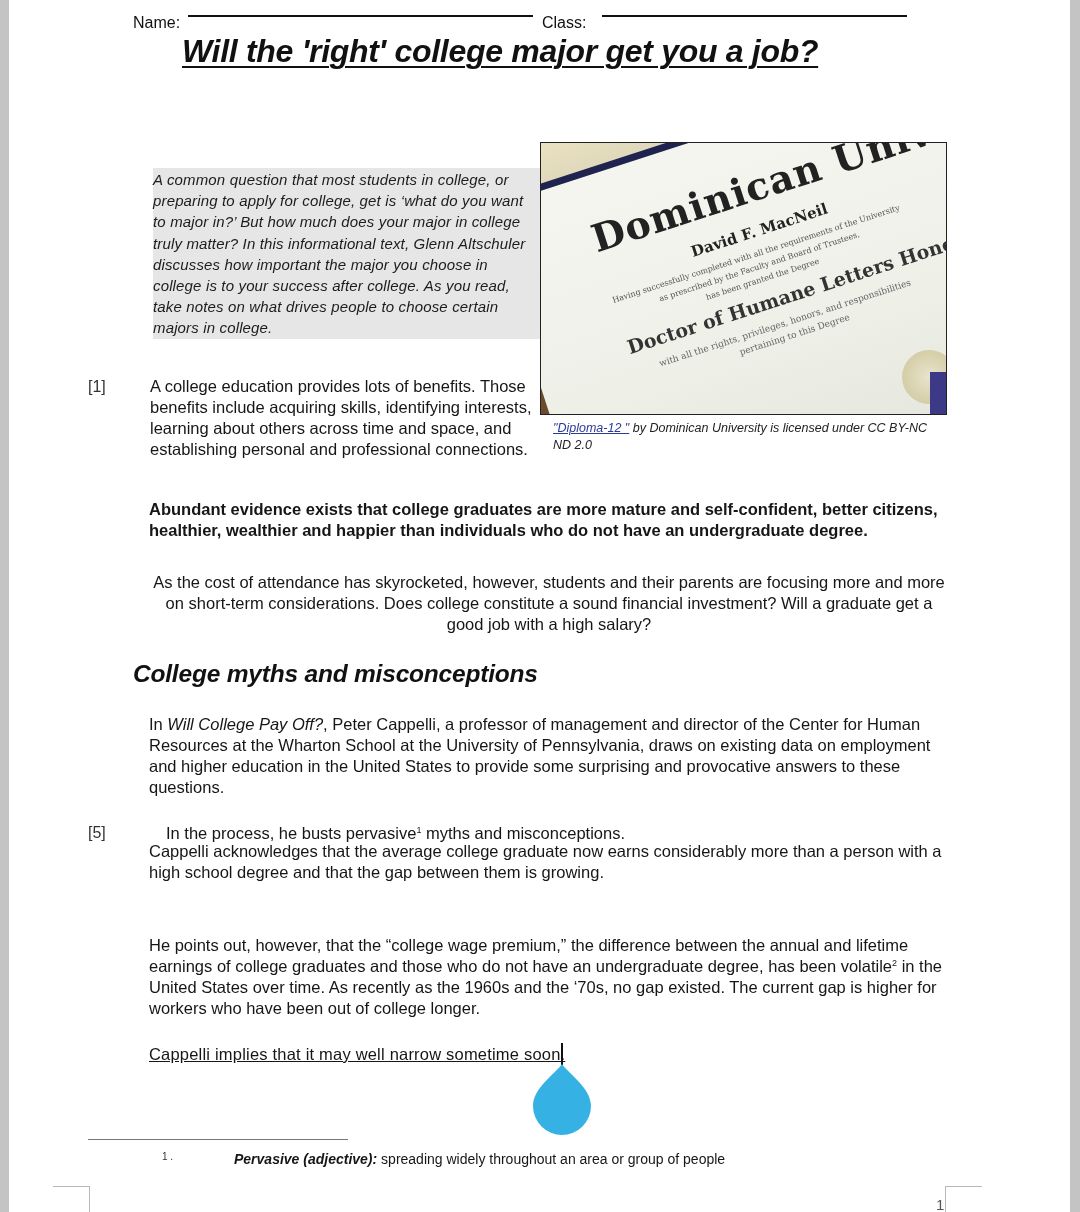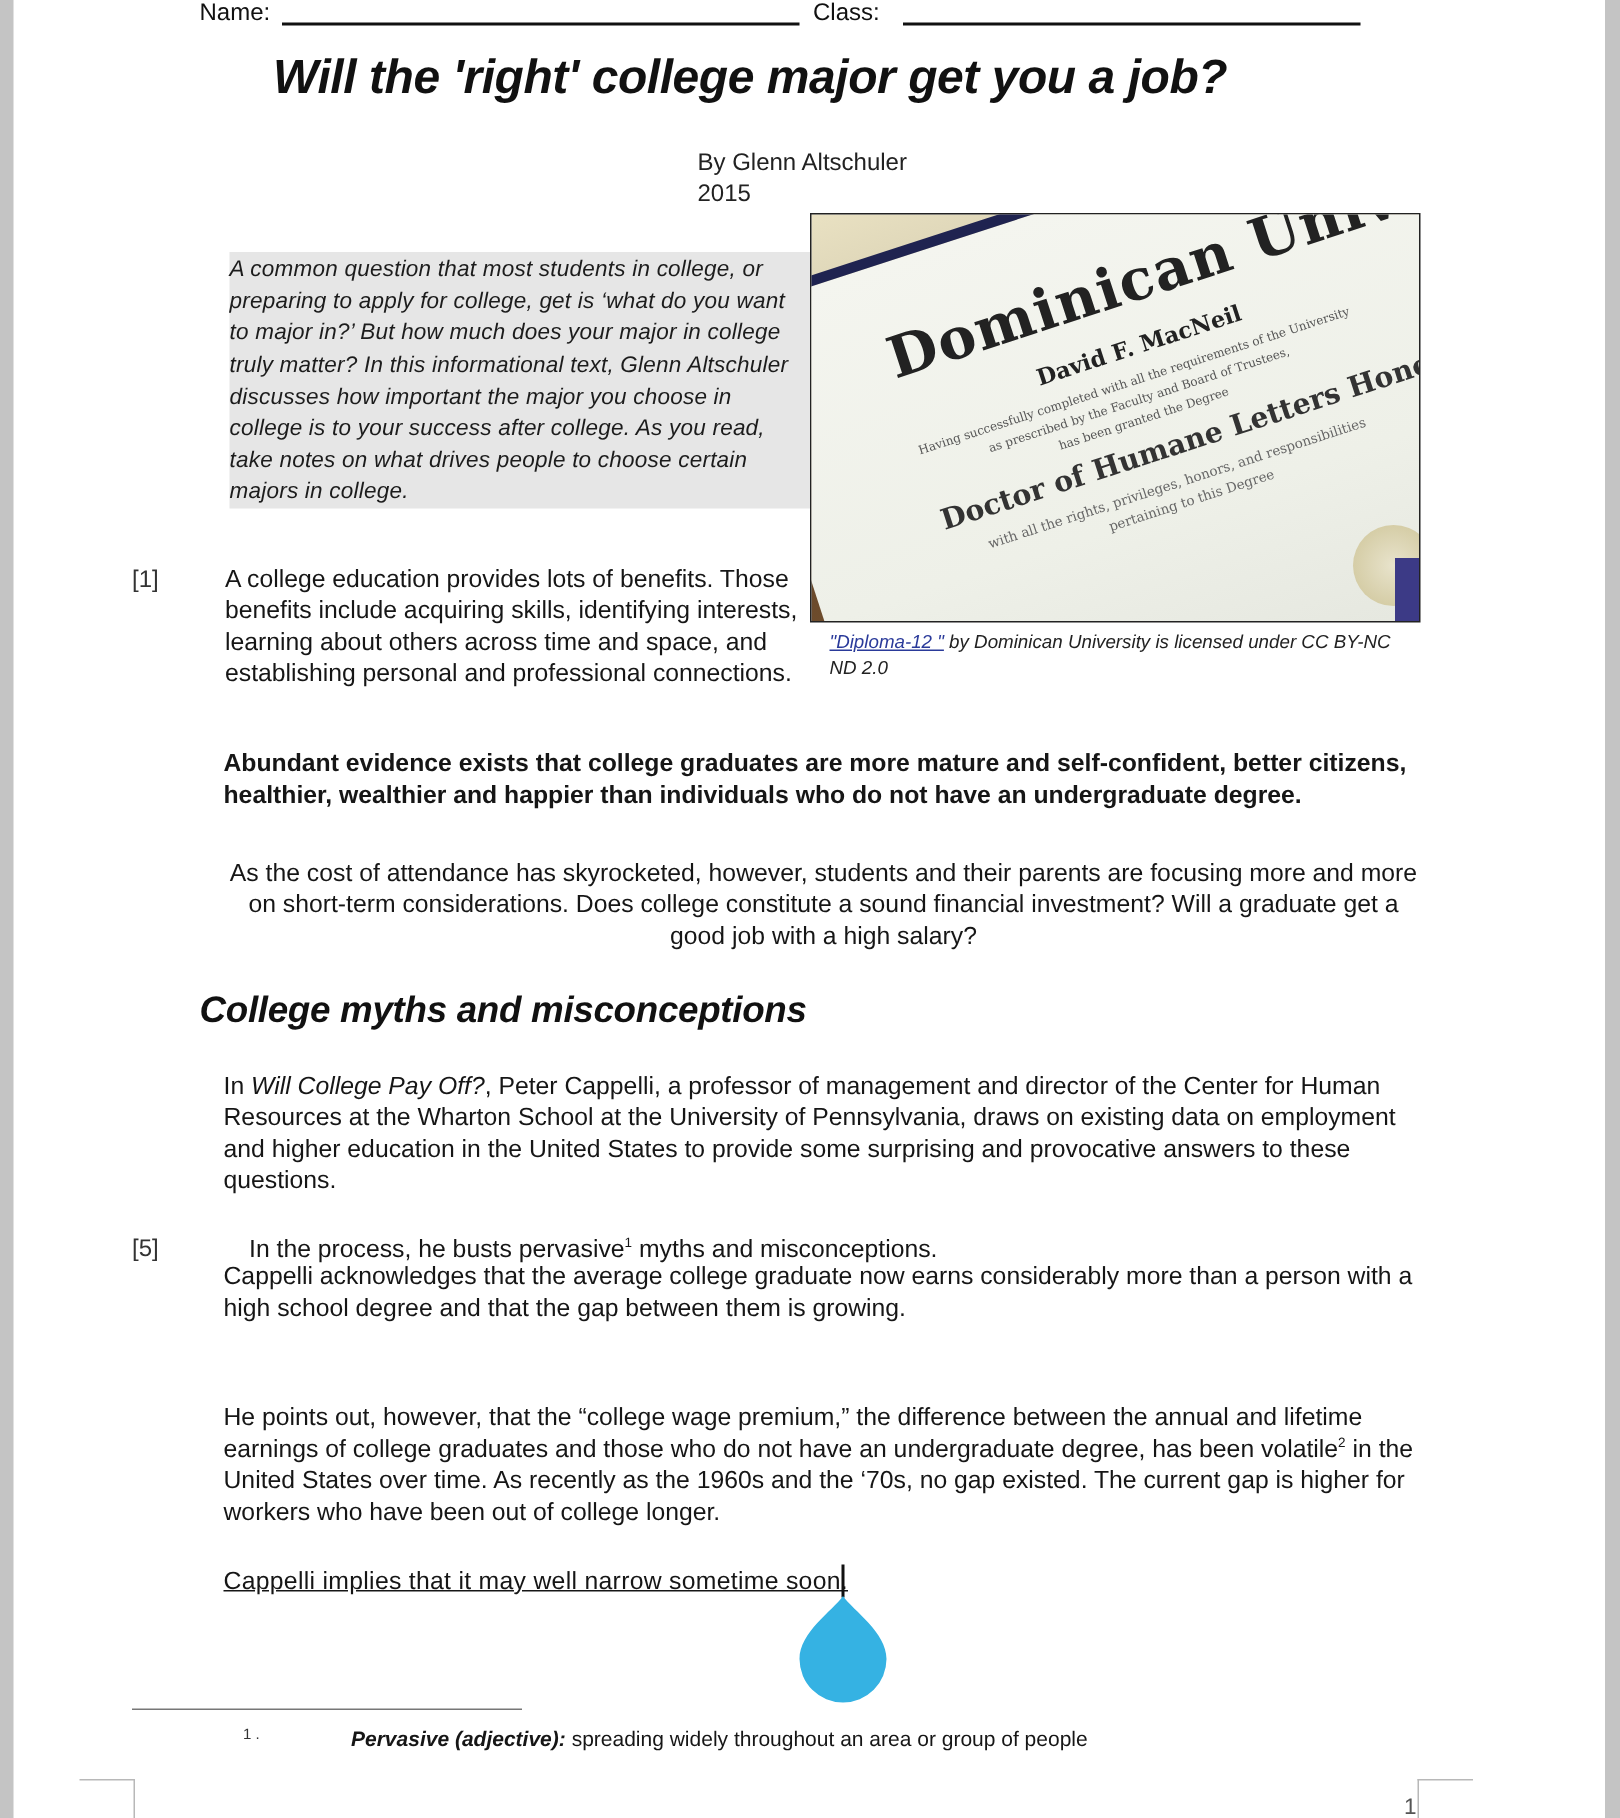--- a/index.html
+++ b/index.html
@@ -11,25 +11,25 @@
     .gutter-left { position:absolute; left:0; top:0; width:9px; height:1212px; background:#c4c4c4; }
     .gutter-right { position:absolute; right:0; top:0; width:10px; height:1212px; background:#c4c4c4; }
     .page { position:absolute; left:9px; top:0; width:1061px; height:1212px; background:#fff; }
 
     .corner { position:absolute; border-color:#b8b8b8; border-style:solid; border-width:0; width:36px; height:30px; }
     .c-tl { left:53px; top:-1px; border-bottom-width:0; border-top-width:1px; height:1px; }
     .c-tr { left:945px; top:-1px; border-top-width:1px; height:1px; }
     .c-bl { left:53px; top:1186px; border-top-width:1px; border-right-width:1px; }
     .c-br { left:945px; top:1186px; border-top-width:1px; border-left-width:1px; }
 
-    .name-row { position:absolute; top:0; left:133px; font-size:16px; color:#111; }
+    .name-row { position:absolute; top:14px; left:133px; font-size:16px; color:#111; }
     .name-line { position:absolute; top:15px; height:0; border-top:2px solid #111; }
 
     .title { position:absolute; left:182px; top:33px; font-size:32px; font-weight:bold; font-style:italic;
-      text-decoration-thickness:2px; text-underline-offset:4px; white-space:nowrap; letter-spacing:-0.3px; }
+      text-decoration:underline; text-decoration-thickness:2px; text-underline-offset:4px; white-space:nowrap; letter-spacing:-0.3px; }
 
     .byline { position:absolute; left:465px; top:98px; font-size:16px; line-height:21px; color:#222; }
 
     .intro-box { position:absolute; left:153px; top:168px; width:387px; height:171px; background:#e6e6e6; }
     .intro-text { position:absolute; left:153px; top:169px; width:385px; font-size:15px; font-style:italic;
       line-height:21.2px; color:#1c1c1c; letter-spacing:0.15px; }
 
     .photo { position:absolute; left:540px; top:142px; width:405px; height:271px; border:1.5px solid #222;
       overflow:hidden; background:linear-gradient(160deg,#e9e1c2 0%,#d7cfb2 22%,#5a3c22 45%,#6b4a2b 60%,#7a5532 100%); }
     .photo .paper { position:absolute; left:-60px; top:60px; width:560px; height:360px;
@@ -82,24 +82,20 @@
 
   <div>
     <span class="name-row lbl" style="left:133px;">Name:</span>
     <div class="name-line" style="left:188px;width:345px;top:15px;"></div>
     <span class="name-row lbl" style="left:542px;">Class:</span>
     <div class="name-line" style="left:602px;width:305px;top:15px;"></div>
   </div>
 
   <div class="title">Will the 'right' college major get you a job?</div>
 
-  <div class="byline">
-    <div>By Glenn Altschuler</div>
-    <div>2015</div>
-  </div>
 
   <div class="intro-box"></div>
   <div class="intro-text">A common question that most students in college, or preparing to apply for college, get is ‘what do you want to major in?’ But how much does your major in college truly matter? In this informational text, Glenn Altschuler discusses how important the major you choose in college is to your success after college. As you read, take notes on what drives people to choose certain majors in college.</div>
 
   <div class="photo">
     <div class="paper">
       <div class="cert-line" style="left:95px;top:40px;font-size:38px;font-weight:bold;letter-spacing:1px;">Dominican University</div>
       <div class="cert-line" style="left:185px;top:96px;font-size:15px;font-weight:bold;">David F. MacNeil</div>
       <div class="cert-line" style="left:95px;top:122px;font-size:8px;color:#555;">Having successfully completed with all the requirements of the University</div>
       <div class="cert-line" style="left:140px;top:135px;font-size:8px;color:#555;">as prescribed by the Faculty and Board of Trustees,</div>

